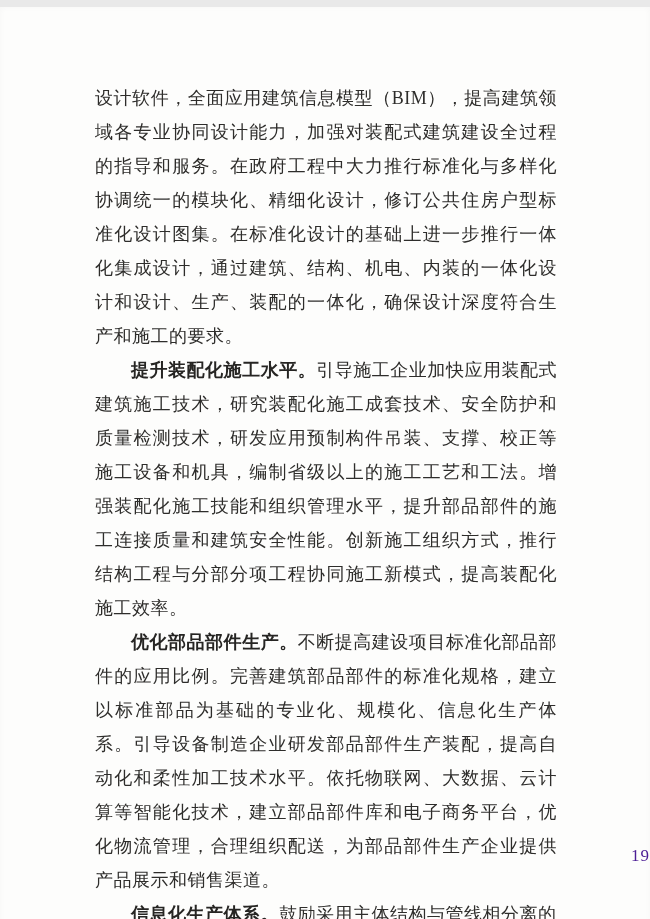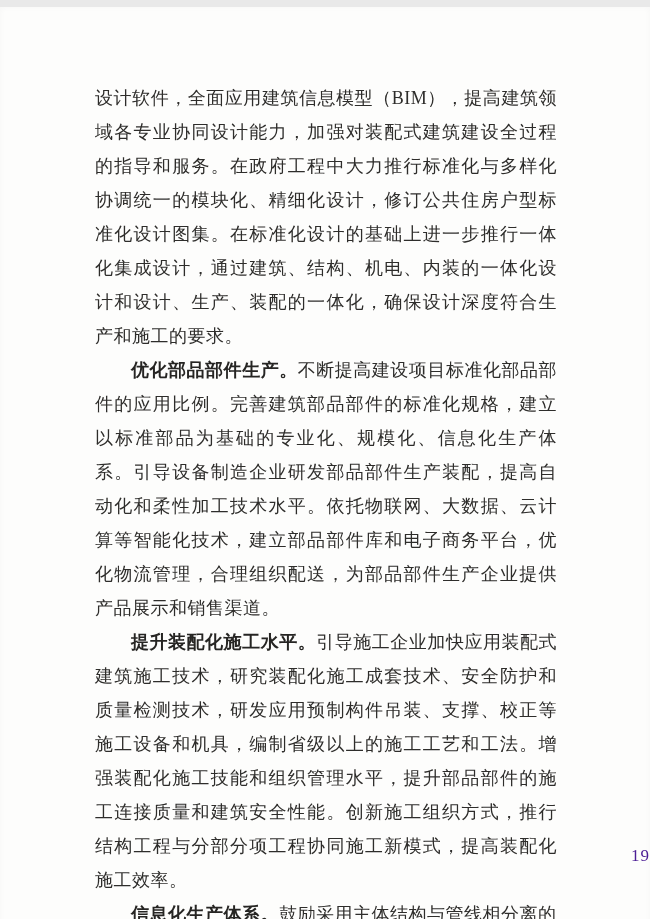--- a/index.html
+++ b/index.html
@@ -55,23 +55,23 @@
 </style>
 </head>
 <body>
 
 <div class="page">
 
   <div class="content">
 
     <p class="no-indent"><span class="para-lead"></span><span>设计软件，全面应用建筑信息模型（BIM），提高建筑领域各专业协同设计能力，加强对装配式建筑建设全过程的指导和服务。在政府工程中大力推行标准化与多样化协调统一的模块化、精细化设计，修订公共住房户型标准化设计图集。在标准化设计的基础上进一步推行一体化集成设计，通过建筑、结构、机电、内装的一体化设计和设计、生产、装配的一体化，确保设计深度符合生产和施工的要求。</span></p>
 
+    <p><span class="para-lead">提升装配化施工水平。</span><span>引导施工企业加快应用装配式建筑施工技术，研究装配化施工成套技术、安全防护和质量检测技术，研发应用预制构件吊装、支撑、校正等施工设备和机具，编制省级以上的施工工艺和工法。增强装配化施工技能和组织管理水平，提升部品部件的施工连接质量和建筑安全性能。创新施工组织方式，推行结构工程与分部分项工程协同施工新模式，提高装配化施工效率。</span></p>
+
     <p><span class="para-lead">优化部品部件生产。</span><span>不断提高建设项目标准化部品部件的应用比例。完善建筑部品部件的标准化规格，建立以标准部品为基础的专业化、规模化、信息化生产体系。引导设备制造企业研发部品部件生产装配，提高自动化和柔性加工技术水平。依托物联网、大数据、云计算等智能化技术，建立部品部件库和电子商务平台，优化物流管理，合理组织配送，为部品部件生产企业提供产品展示和销售渠道。</span></p>
-
-    <p><span class="para-lead">提升装配化施工水平。</span><span>引导施工企业加快应用装配式建筑施工技术，研究装配化施工成套技术、安全防护和质量检测技术，研发应用预制构件吊装、支撑、校正等施工设备和机具，编制省级以上的施工工艺和工法。增强装配化施工技能和组织管理水平，提升部品部件的施工连接质量和建筑安全性能。创新施工组织方式，推行结构工程与分部分项工程协同施工新模式，提高装配化施工效率。</span></p>
 
     <p><span class="para-lead">信息化生产体系。</span><span>鼓励采用主体结构与管线相分离的</span></p>
 
   </div>
 
   <div class="footer">19</div>
 
 </div>
 
 </body></html>

